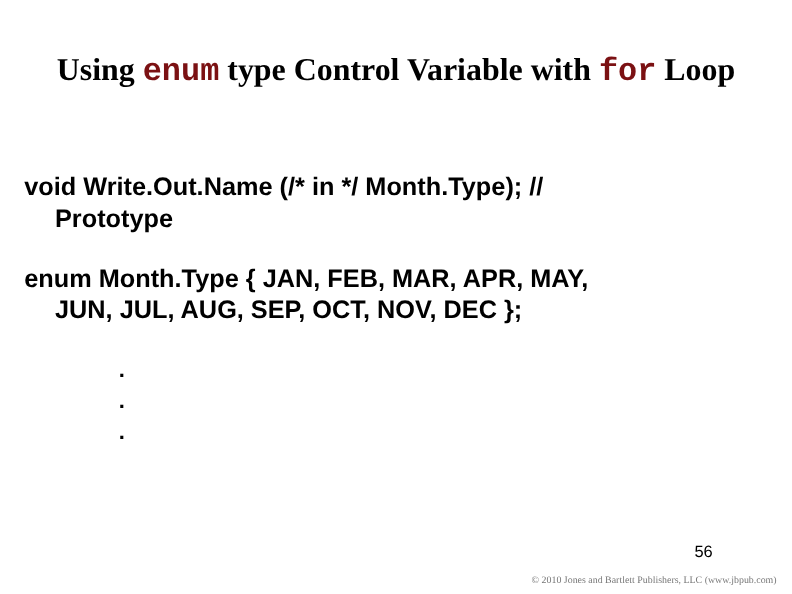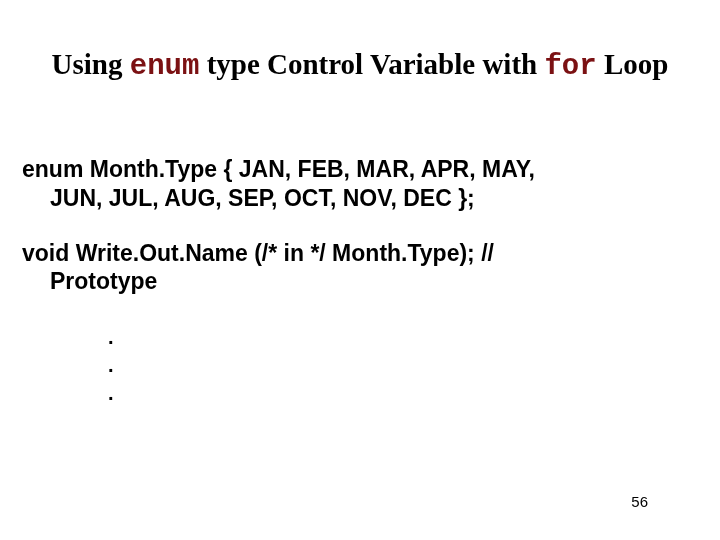--- a/index.html
+++ b/index.html
@@ -82,32 +82,33 @@
 
 <div class="slide">
 
   <div class="title">
     <span>Using </span><span class="kw">enum</span><span> type Control Variable with </span><span class="kw">for</span><span> Loop</span>
   </div>
 
   <div class="body">
 
     <div class="code-line">
-      <span>enum  Month.Type { JAN,  FEB,  MAR,  APR,  MAY,</span><br>
-      <span class="indent"></span><span>JUN, JUL,  AUG,  SEP,  OCT,  NOV,  DEC };</span>
+      <span>void  Write.Out.Name (/* in */ Month.Type); //</span><br>
+      <span class="indent"></span><span>Prototype</span>
     </div>
 
     <div class="code-line">
-      <span>void  Write.Out.Name (/* in */ Month.Type); //</span><br>
-      <span class="indent"></span><span>Prototype</span>
+      <span>enum  Month.Type { JAN,  FEB,  MAR,  APR,  MAY,</span><br>
+      <span class="indent"></span><span>JUN, JUL,  AUG,  SEP,  OCT,  NOV,  DEC };</span>
     </div>
 
     <div class="dots">
       <div>.</div>
       <div>.</div>
       <div>.</div>
     </div>
 
   </div>
 
   <div class="page-num">56</div>
+  <div class="copyright">© 2010 Jones and Bartlett Publishers, LLC (www.jbpub.com)</div>
 
 </div>
 
 </body></html>

